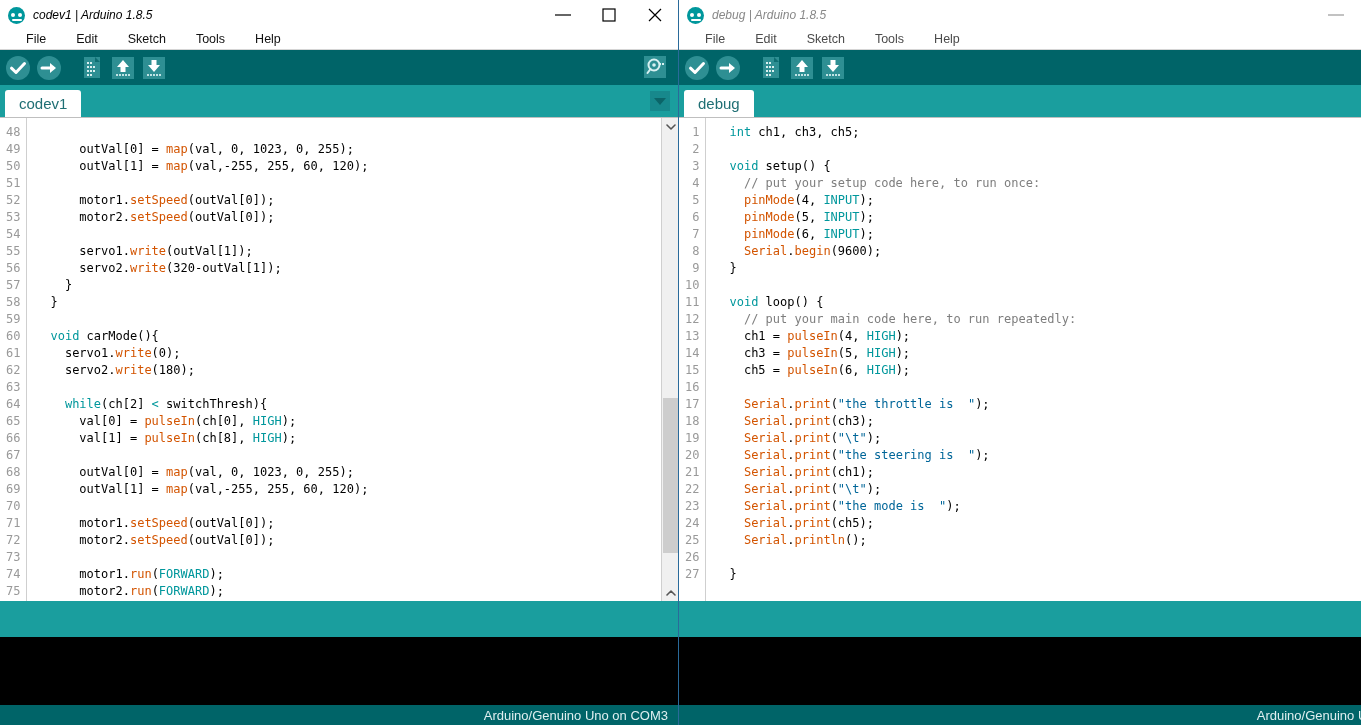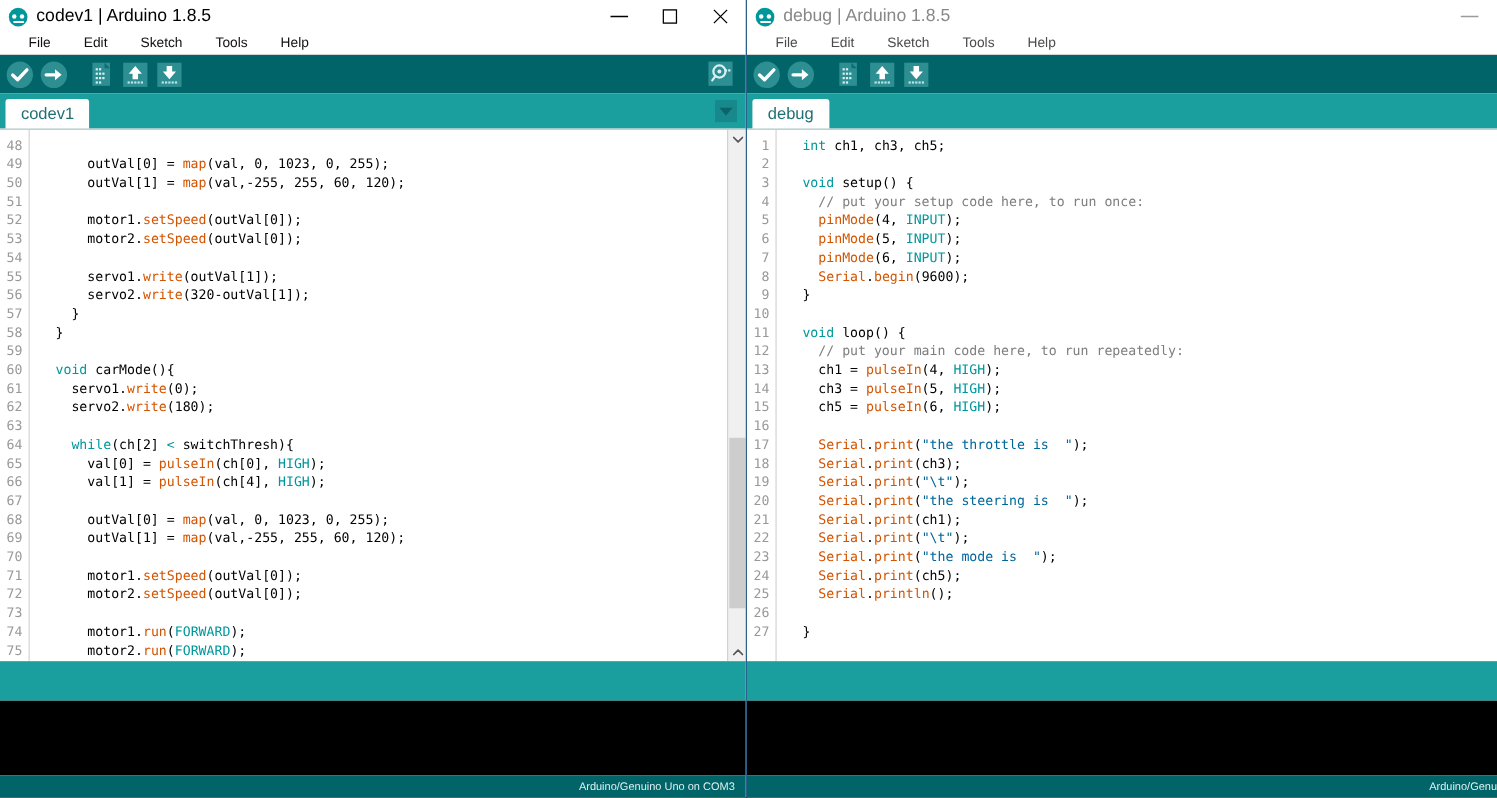--- a/index.html
+++ b/index.html
@@ -64,23 +64,24 @@
   .win-logo::before { left: 3px; }
   .win-logo::after  { right: 3px; }
   .win-logo .mouth {
     position: absolute;
     left: 3.5px; bottom: 3px;
     width: 10px; height: 2px;
     background: #ffffff;
     border-radius: 1px;
   }
   .win-title {
-    font-size: 16px;
+    font-size: 12px;
     color: #000000;
     white-space: nowrap;
+    font-style: italic;
   }
   .win-title.inactive { color: #888888; }
   .win-controls {
     position: absolute;
     right: 0; top: 0;
     height: 30px;
     display: flex;
   }
   .win-btn {
     width: 46px; height: 30px;
@@ -248,21 +249,21 @@
   }
   .statusbar {
     flex: 0 0 20px;
     background: #006468;
     display: flex;
     align-items: center;
     justify-content: flex-end;
     padding-right: 10px;
   }
   .statusbar span {
-    font-size: 10px;
+    font-size: 13px;
     color: #dfeff0;
     white-space: nowrap;
   }
 </style>
 </head>
 <body>
 
 <div class="desktop">
 
   <div class="ide-window" id="window-left">
@@ -415,21 +416,21 @@
               <div><span class="p">    servo2.</span><span class="f">write</span><span class="p">(320-outVal[1]);</span></div>
               <div><span class="p">  }</span></div>
               <div><span class="p">}</span></div>
               <div>&nbsp;</div>
               <div><span class="k">void</span><span class="p"> carMode(){</span></div>
               <div><span class="p">  servo1.</span><span class="f">write</span><span class="p">(0);</span></div>
               <div><span class="p">  servo2.</span><span class="f">write</span><span class="p">(180);</span></div>
               <div>&nbsp;</div>
               <div><span class="p">  </span><span class="k">while</span><span class="p">(ch[2] </span><span class="k">&lt;</span><span class="p"> switchThresh){</span></div>
               <div><span class="p">    val[0] = </span><span class="f">pulseIn</span><span class="p">(ch[0], </span><span class="cn">HIGH</span><span class="p">);</span></div>
-              <div><span class="p">    val[1] = </span><span class="f">pulseIn</span><span class="p">(ch[4], </span><span class="cn">HIGH</span><span class="p">);</span></div>
+              <div><span class="p">    val[1] = </span><span class="f">pulseIn</span><span class="p">(ch[8], </span><span class="cn">HIGH</span><span class="p">);</span></div>
               <div>&nbsp;</div>
               <div><span class="p">    outVal[0] = </span><span class="f">map</span><span class="p">(val, 0, 1023, 0, 255);</span></div>
               <div><span class="p">    outVal[1] = </span><span class="f">map</span><span class="p">(val,-255, 255, 60, 120);</span></div>
               <div>&nbsp;</div>
               <div><span class="p">    motor1.</span><span class="f">setSpeed</span><span class="p">(outVal[0]);</span></div>
               <div><span class="p">    motor2.</span><span class="f">setSpeed</span><span class="p">(outVal[0]);</span></div>
               <div>&nbsp;</div>
               <div><span class="p">    motor1.</span><span class="f">run</span><span class="p">(</span><span class="cn">FORWARD</span><span class="p">);</span></div>
               <div><span class="p">    motor2.</span><span class="f">run</span><span class="p">(</span><span class="cn">FORWARD</span><span class="p">);</span></div>
               <div>&nbsp;</div>

